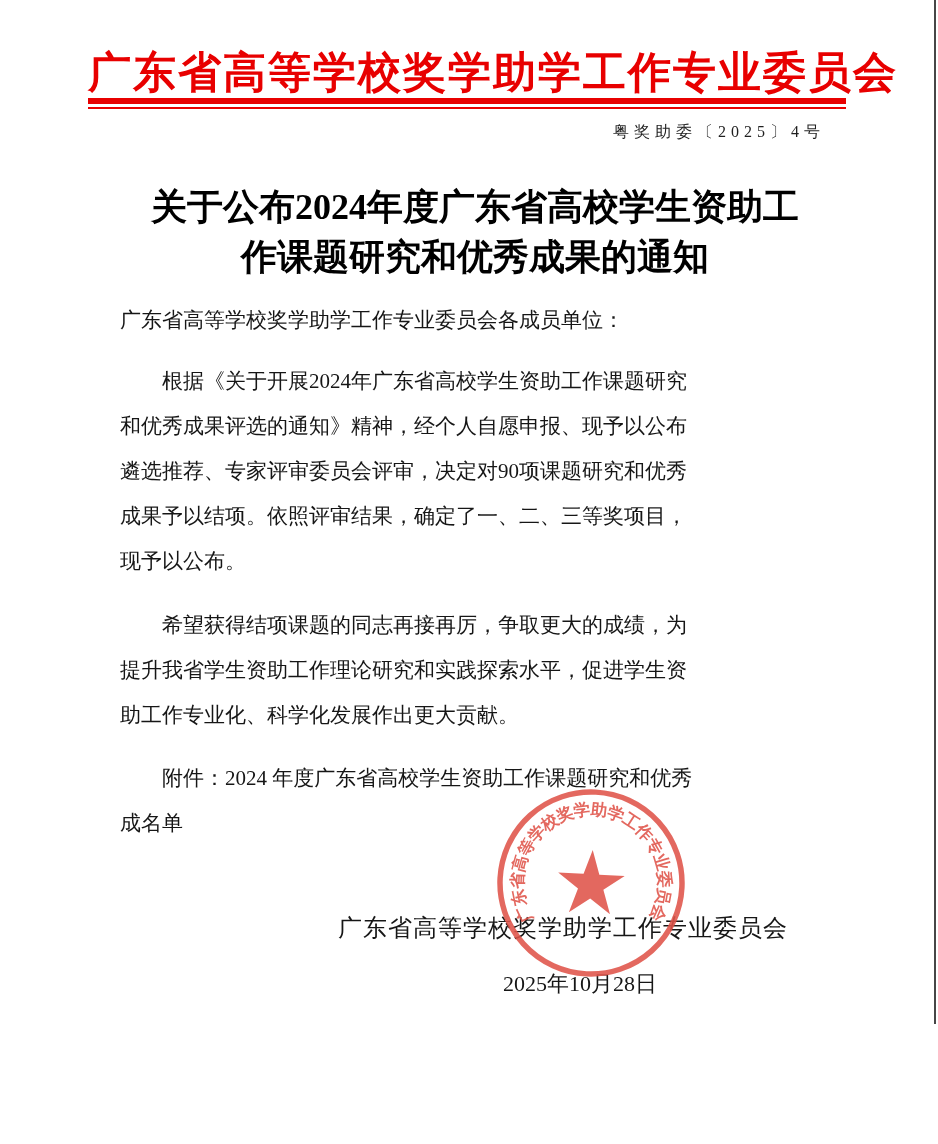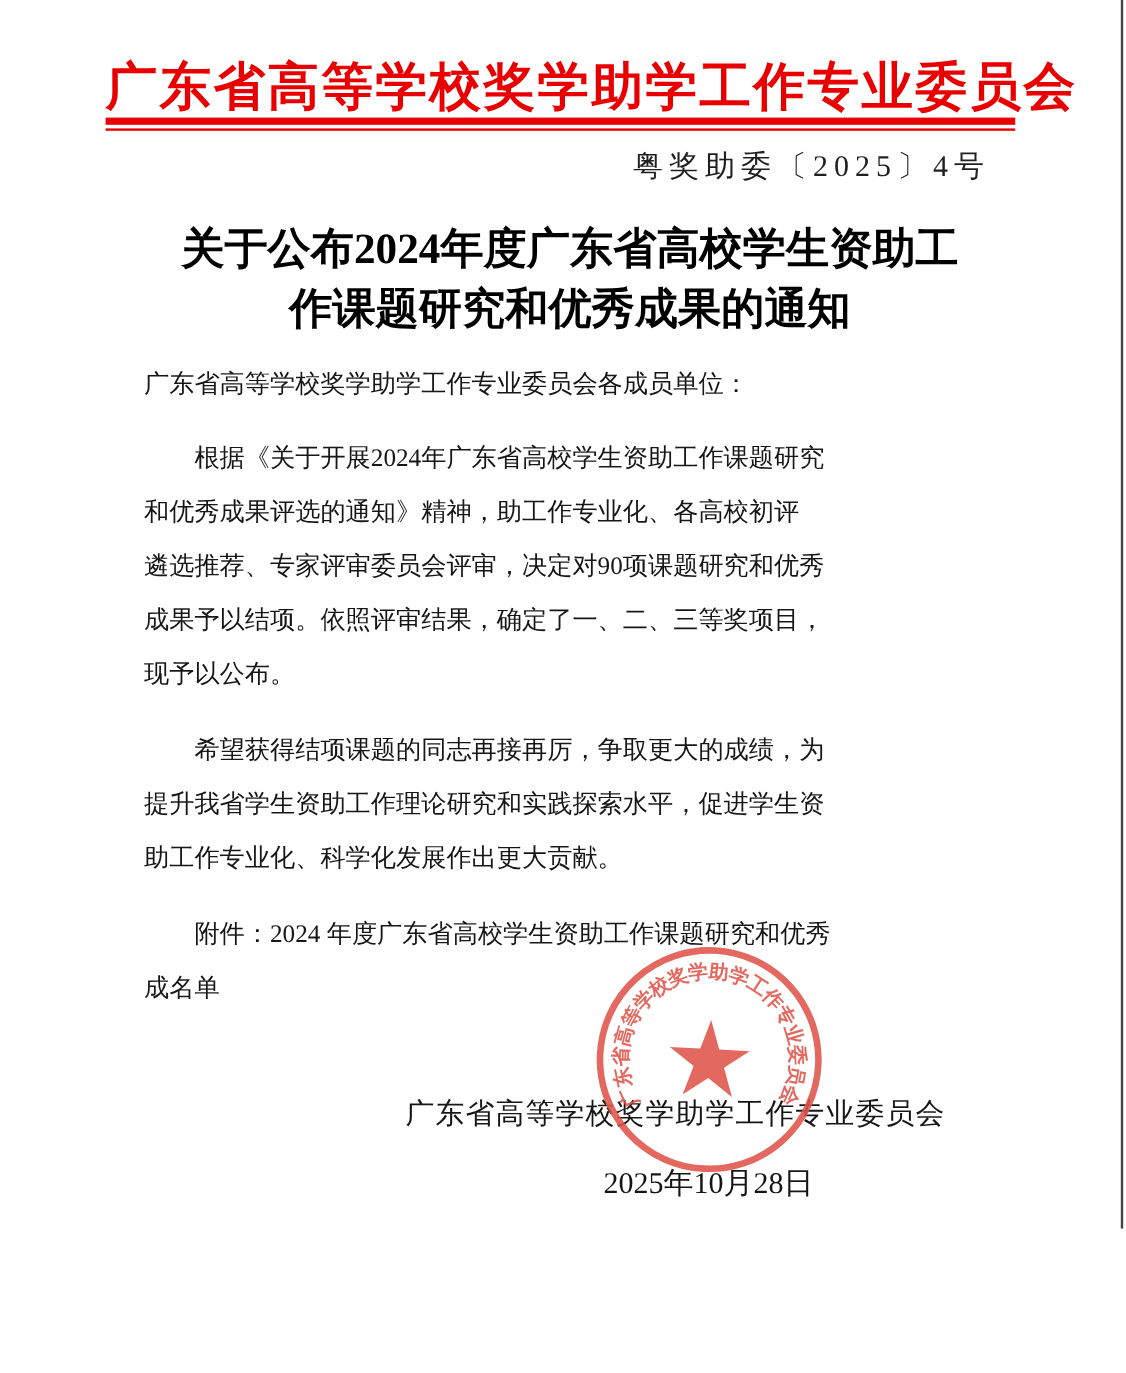--- a/index.html
+++ b/index.html
@@ -40,21 +40,21 @@
   .rule-top .gap   { height: 3px; }
   .rule-top .thin  { height: 2px; background: #e80000; }
 
   
   .doc-number {
     position: absolute;
     top: 122px;
     left: 88px;
     width: 737px;
     text-align: right;
-    font-size: 25px;
+    font-size: 16px;
     letter-spacing: 5px;
     color: #1f1f1f;
     white-space: nowrap;
   }
 
   
   .doc-title {
     position: absolute;
     top: 182px;
     left: 95px;
@@ -89,21 +89,21 @@
     left: 338px;
     font-size: 24px;
     letter-spacing: 1px;
     color: #161616;
     white-space: nowrap;
   }
   .signature-date {
     position: absolute;
     top: 969px;
     left: 503px;
-    font-size: 25px;
+    font-size: 22px;
     color: #161616;
     white-space: nowrap;
   }
 
   
   .seal {
     position: absolute;
     left: 486px;
     top: 778px;
     width: 210px;
@@ -152,21 +152,21 @@
     <div class="title-line">关于公布2024年度广东省高校学生资助工</div>
     <div class="title-line">作课题研究和优秀成果的通知</div>
   </div>
 
   <div class="body-text">
 
     <div class="line">广东省高等学校奖学助学工作专业委员会各成员单位：</div>
 
     <div class="para-1">
       <div class="line indent">根据《关于开展2024年广东省高校学生资助工作课题研究</div>
-      <div class="line">和优秀成果评选的通知》精神，助工作专业化、各高校初评</div>
+      <div class="line">和优秀成果评选的通知》精神，经个人自愿申报、现予以公布</div>
       <div class="line">遴选推荐、专家评审委员会评审，决定对90项课题研究和优秀</div>
       <div class="line">成果予以结项。依照评审结果，确定了一、二、三等奖项目，</div>
       <div class="line">现予以公布。</div>
     </div>
 
     <div class="para-2">
       <div class="line indent">希望获得结项课题的同志再接再厉，争取更大的成绩，为</div>
       <div class="line">提升我省学生资助工作理论研究和实践探索水平，促进学生资</div>
       <div class="line">助工作专业化、科学化发展作出更大贡献。</div>
     </div>

